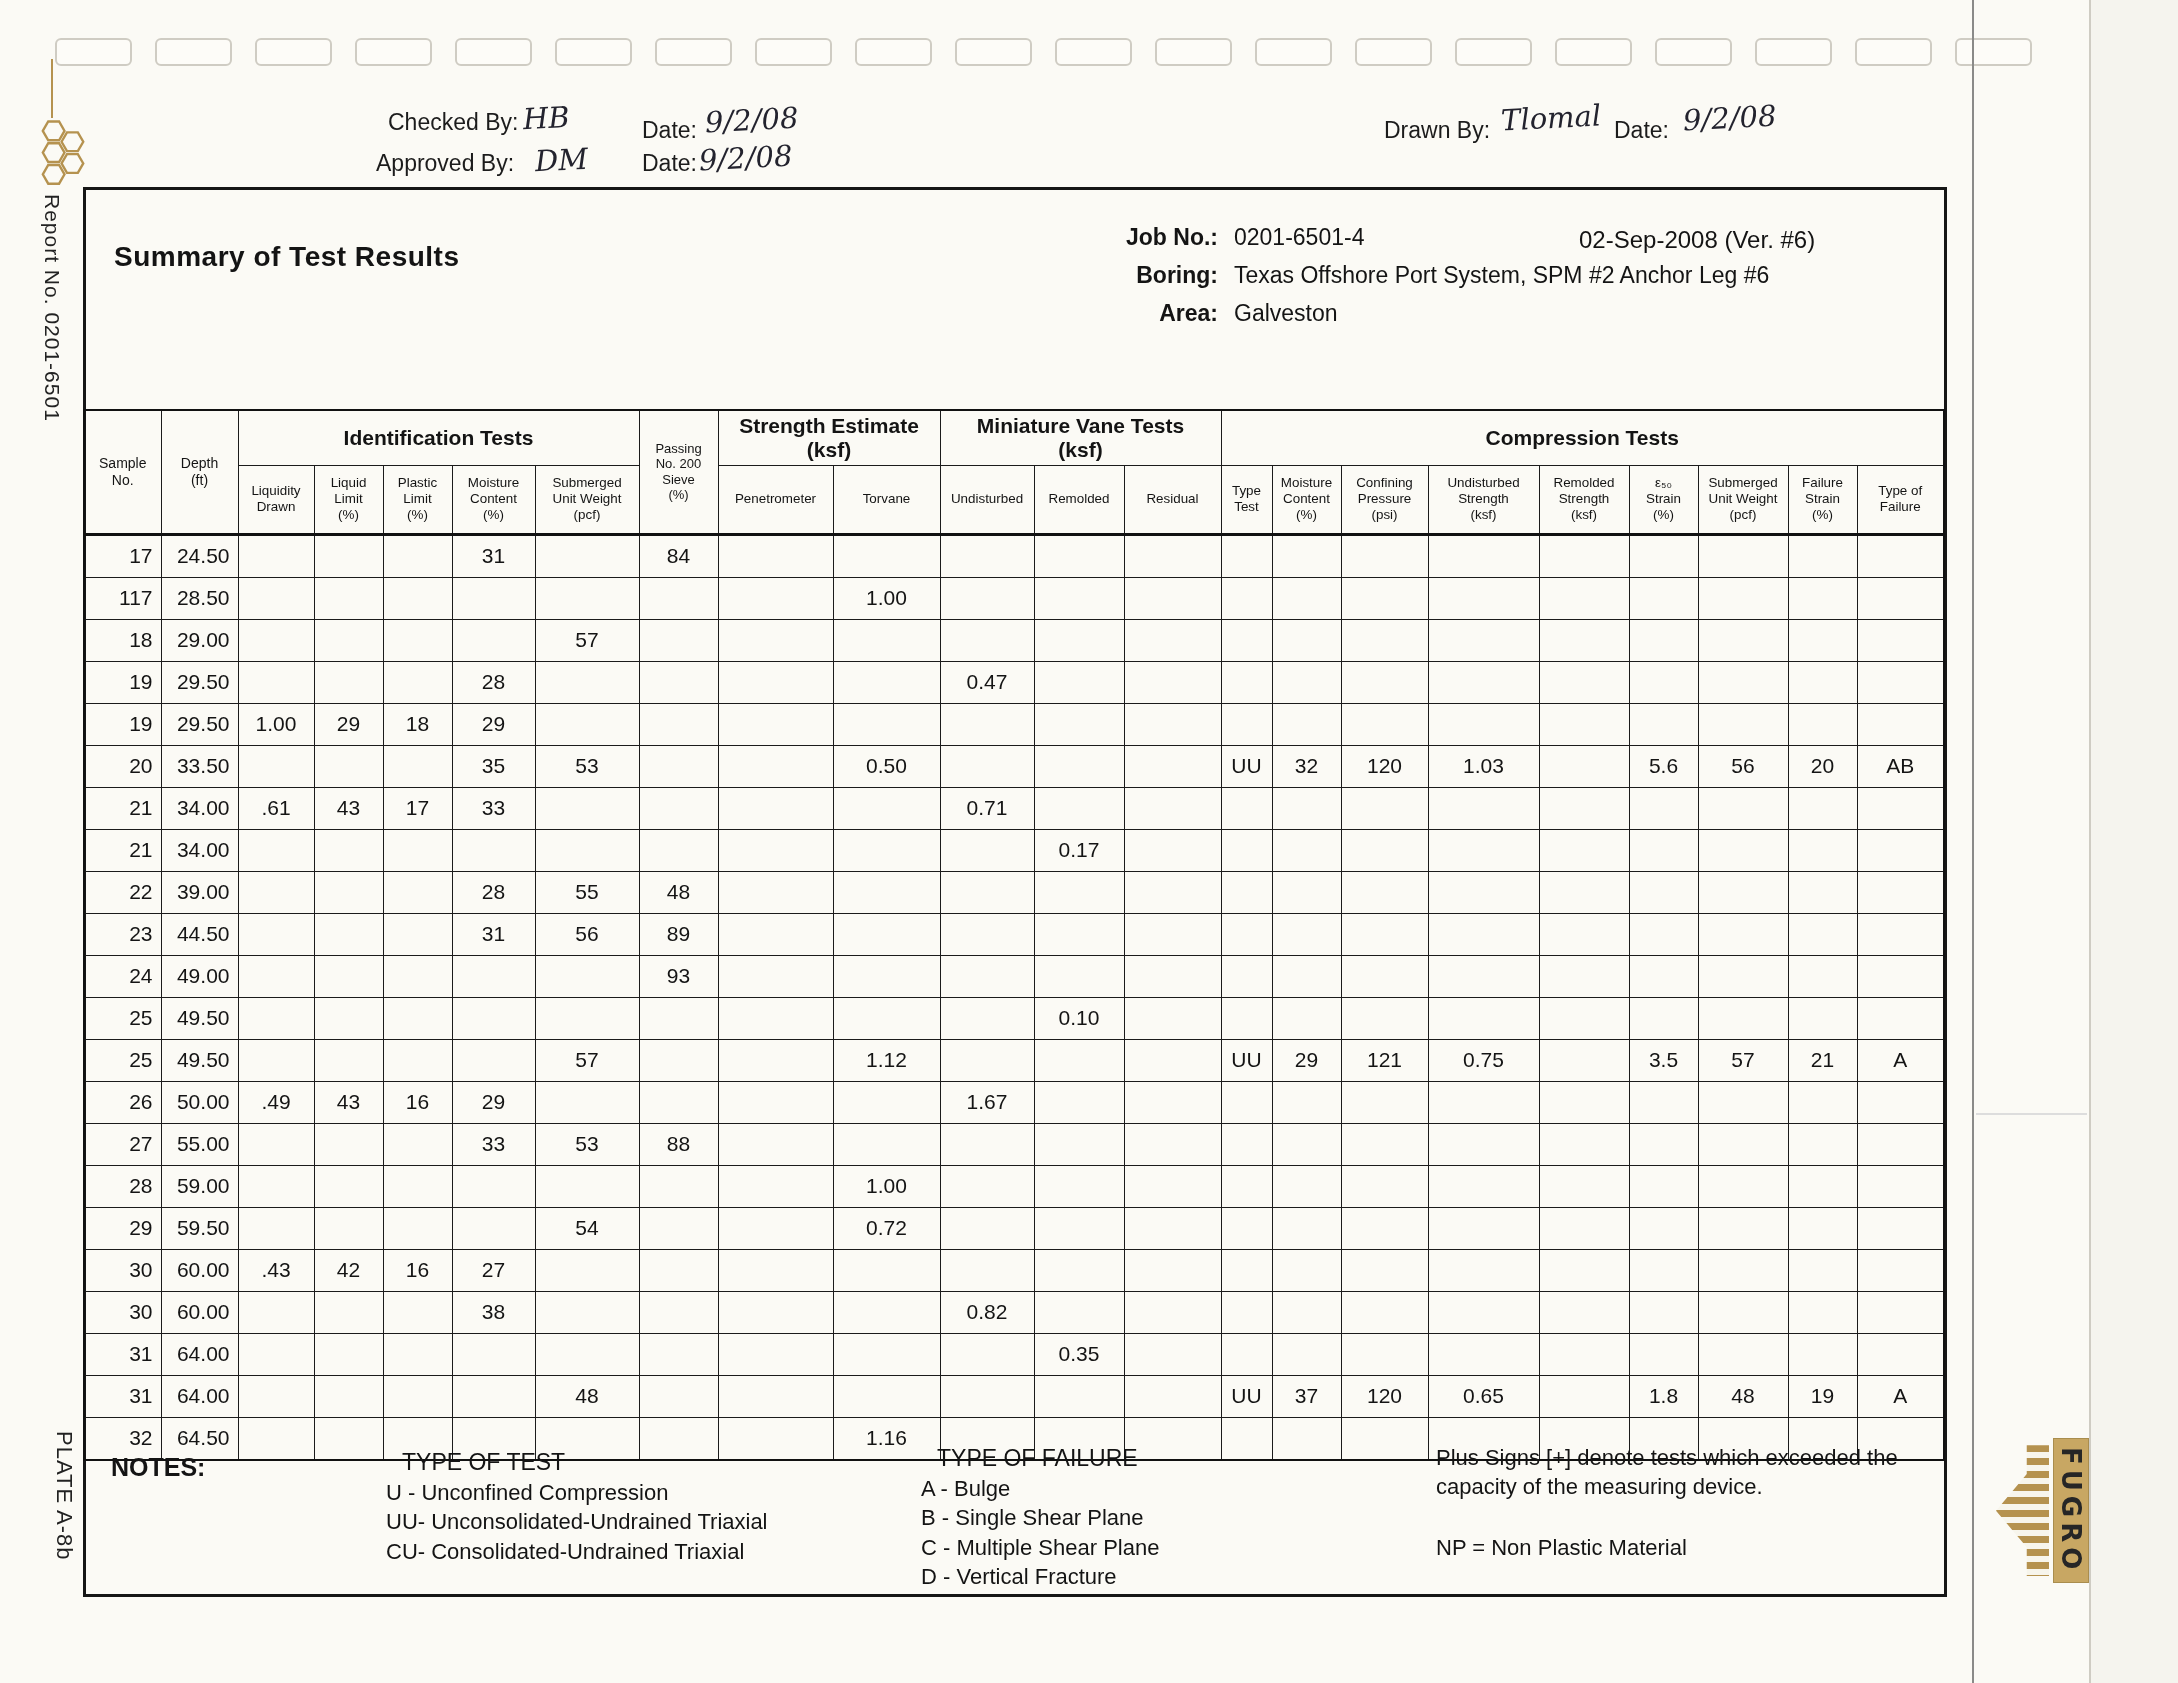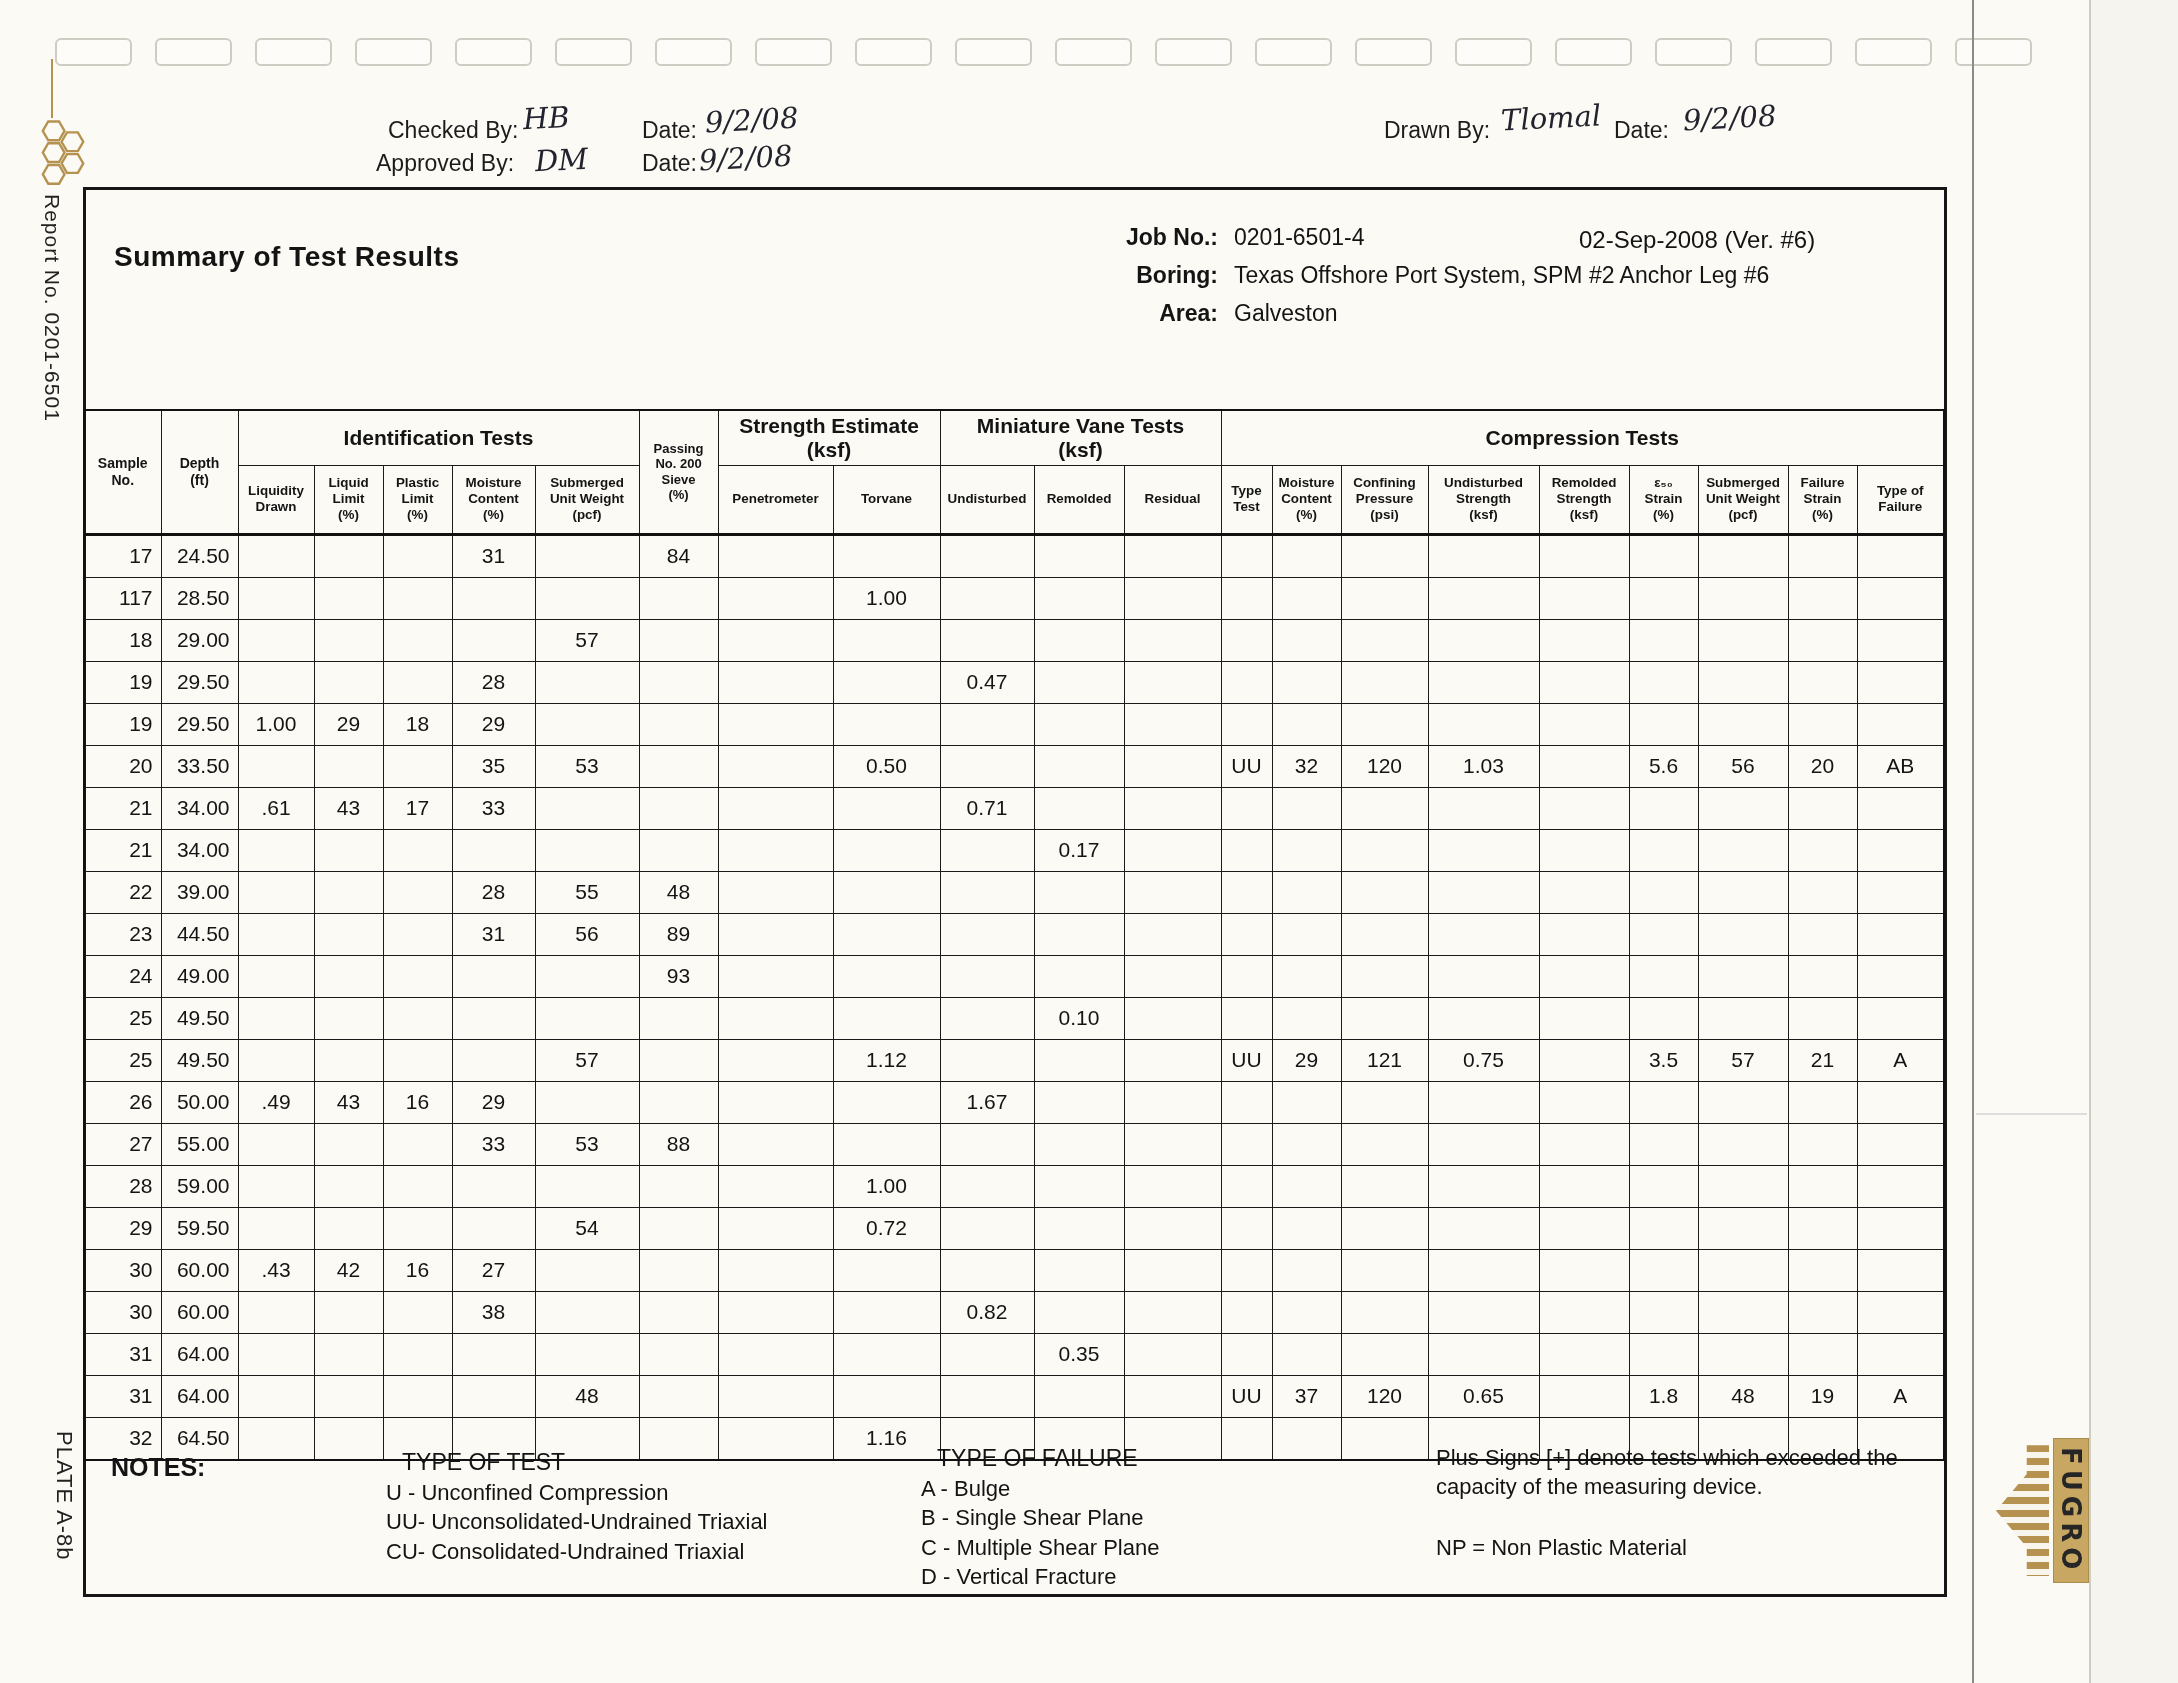--- a/index.html
+++ b/index.html
@@ -29,21 +29,21 @@
   .joblabel{display:inline-block;width:188px;text-align:right;font-weight:bold;}
   .jobval{margin-left:16px;white-space:nowrap;}
   .verdate{position:absolute;left:1579px;top:226px;font-size:24px;}
 
   
   .results{position:absolute;left:83px;top:409px;border-collapse:collapse;table-layout:fixed;
            border:2.5px solid #111;}
   .results th,.results td{border:1px solid #1b1b1b;overflow:hidden;}
   .results th{white-space:pre-line;vertical-align:middle;text-align:center;padding:2px 1px;}
   .grp{font-weight:bold;font-size:21px;line-height:1.15;}
-  .sub{font-weight:bold;font-size:13.4px;line-height:1.18;}
+  .sub{font-weight:normal;font-size:13.4px;line-height:1.18;}
   .tall{vertical-align:bottom;padding-bottom:6px;font-size:14px;}
   .pass{font-size:13px;}
   .results thead th:not(.grp){border-bottom:3px solid #111;}
   .results td{height:41px;text-align:center;font-size:21px;padding:0;}
   .results td.ra{text-align:right;padding-right:8px;}
 
   
   .notes-h{position:absolute;left:111px;top:1453px;font-size:25px;font-weight:bold;}
   .nt{font-size:22px;line-height:1.34;}
   .nt-title{font-size:23px;margin-left:16px;}
@@ -99,21 +99,21 @@
       <polygon points="34,27 39.5,17.5 50.5,17.5 56,27 50.5,36.5 39.5,36.5"></polygon>
       <polygon points="15,38 20.5,28.5 31.5,28.5 37,38 31.5,47.5 20.5,47.5"></polygon>
       <polygon points="34,49 39.5,39.5 50.5,39.5 56,49 50.5,58.5 39.5,58.5"></polygon>
       <polygon points="15,60 20.5,50.5 31.5,50.5 37,60 31.5,69.5 20.5,69.5"></polygon>
     </g>
   </svg>
 
   <div class="vtext" style="left:40px;top:194px">Report No. 0201-6501</div>
   <div class="vtext" style="left:51px;top:1431px;font-size:22px">PLATE A-8b</div>
 
-  <span class="abs label" style="left:388px;top:117px">Checked By:</span>
+  <span class="abs label" style="left:388px;top:109px">Checked By:</span>
   <span class="abs hand" style="left:523px;top:101px">HB</span>
   <span class="abs label" style="left:642px;top:117px">Date:</span>
   <span class="abs hand" style="left:705px;top:103px">9/2/08</span>
 
   <span class="abs label" style="left:376px;top:150px">Approved  By:</span>
   <span class="abs hand" style="left:535px;top:143px">DM</span>
   <span class="abs label" style="left:642px;top:150px">Date:</span>
   <span class="abs hand" style="left:699px;top:141px">9/2/08</span>
 
   <span class="abs label" style="left:1384px;top:117px">Drawn By:</span>

